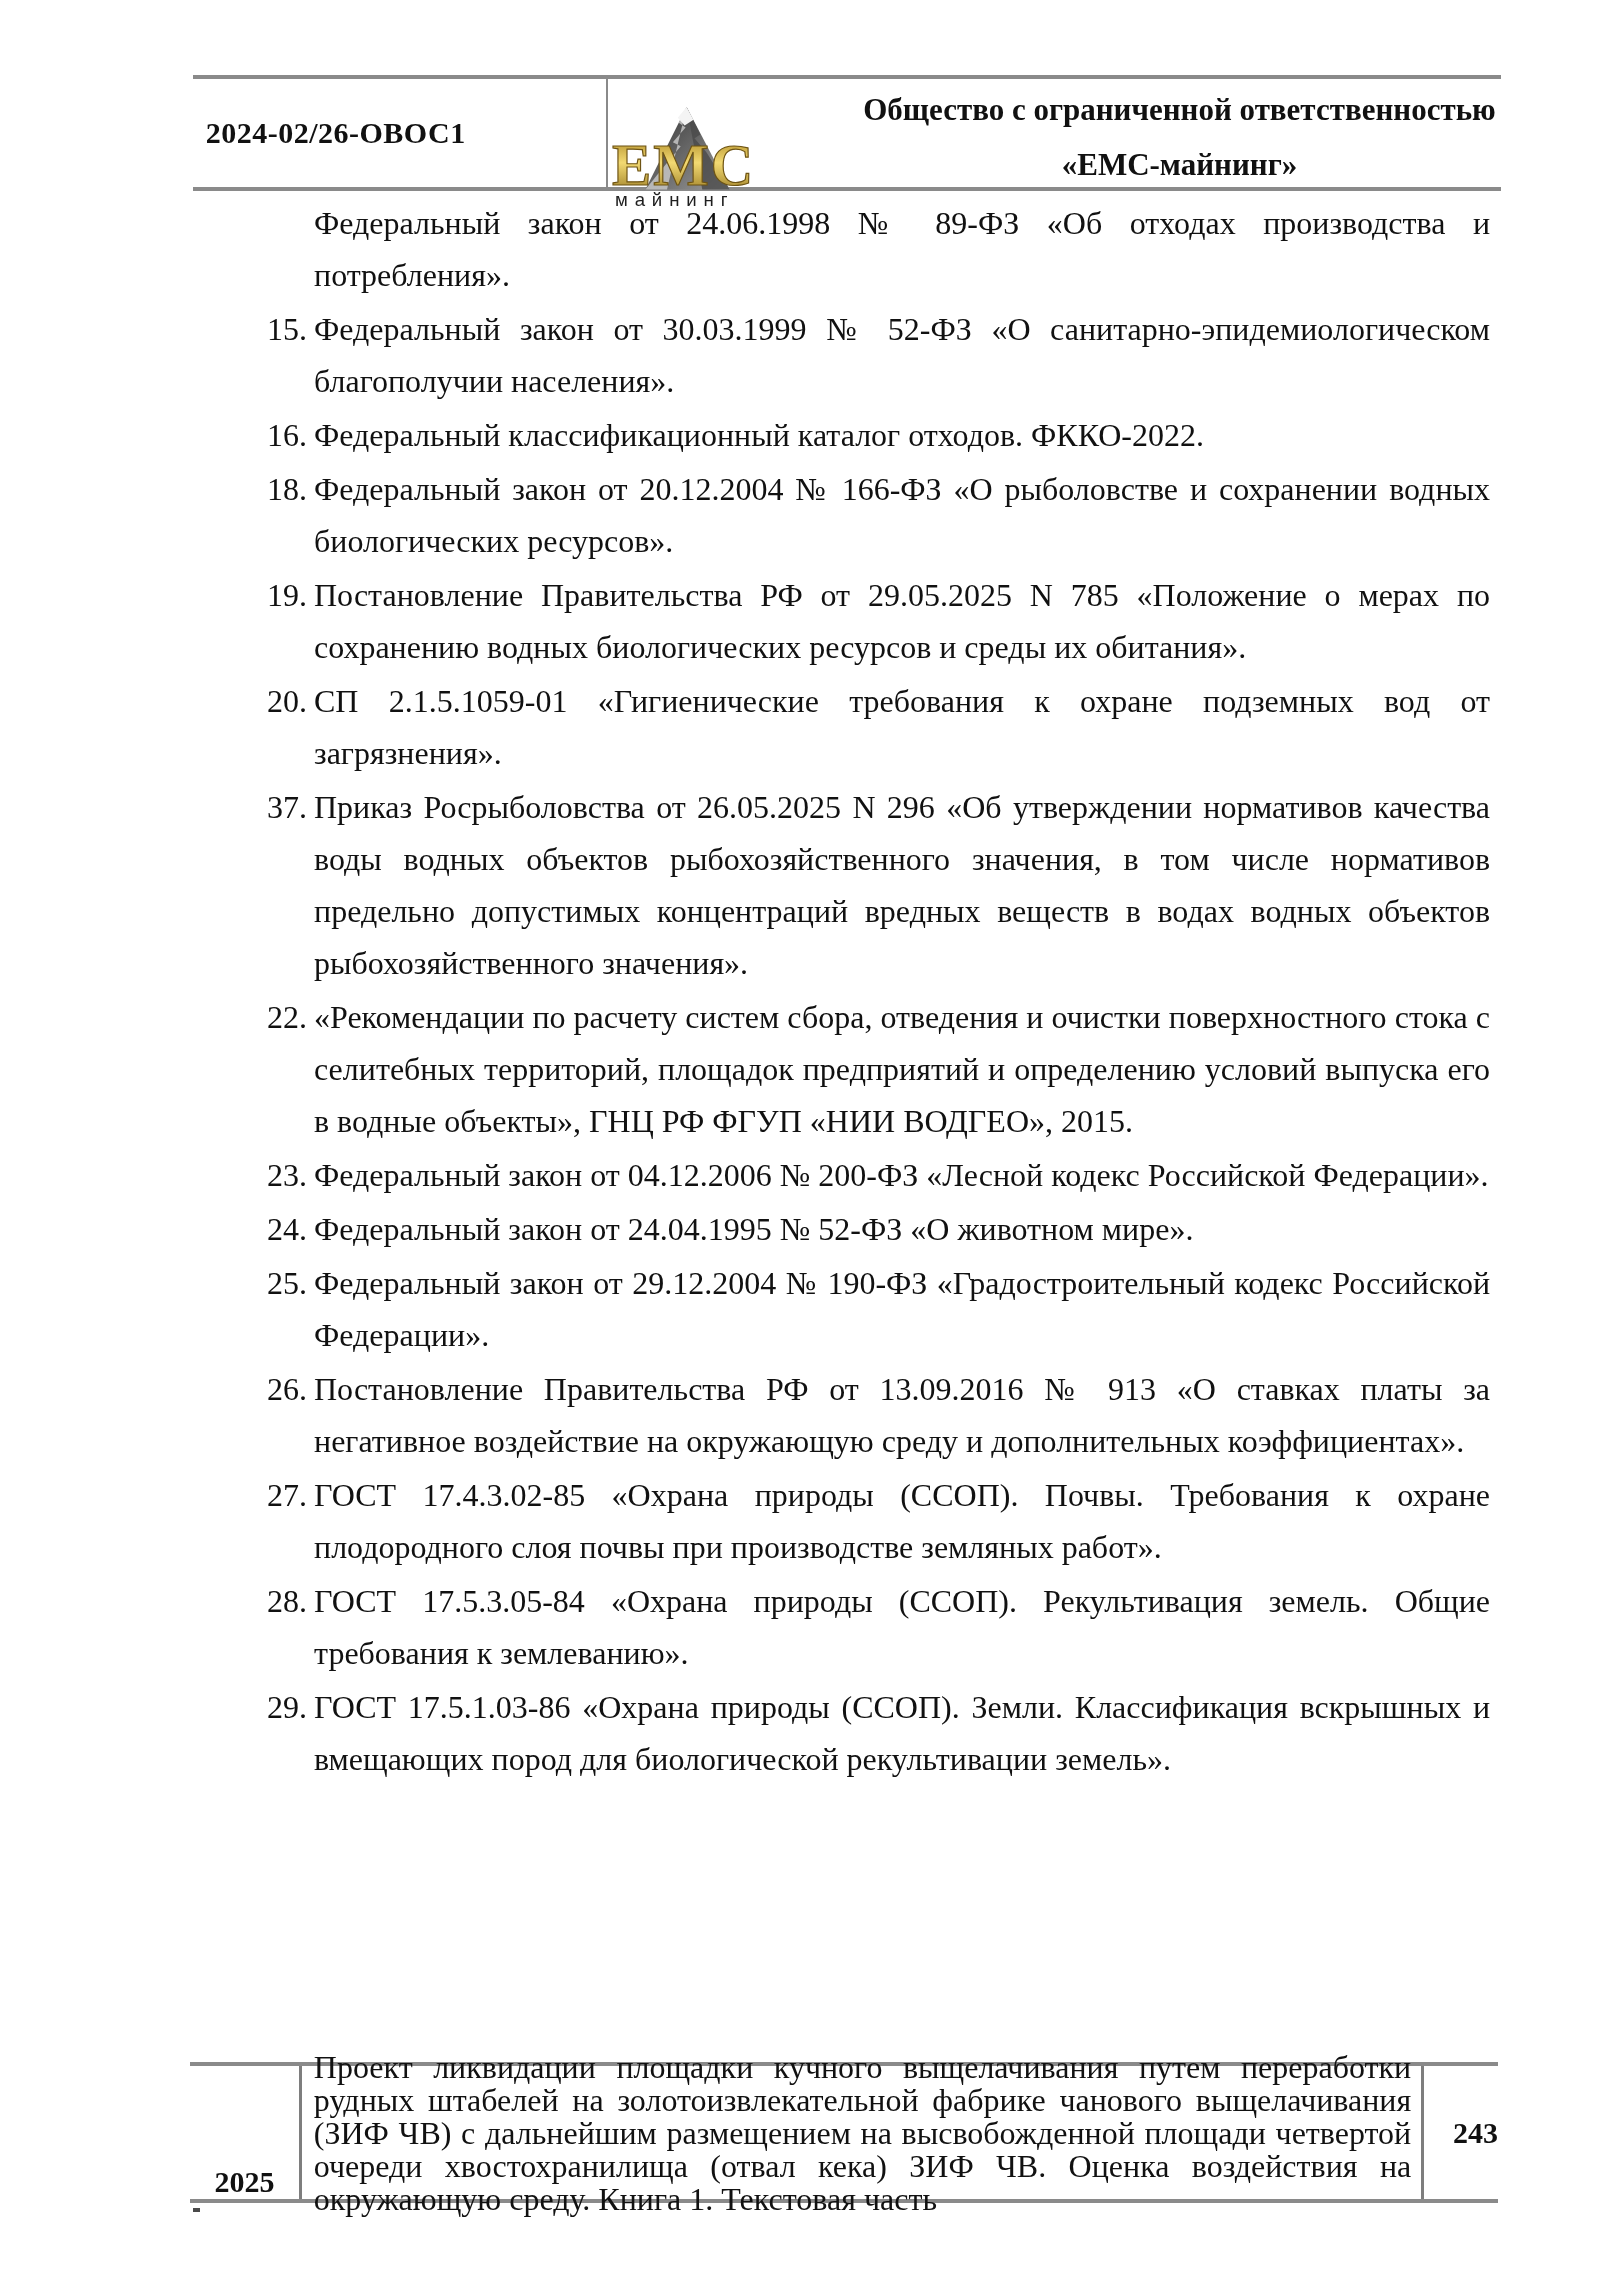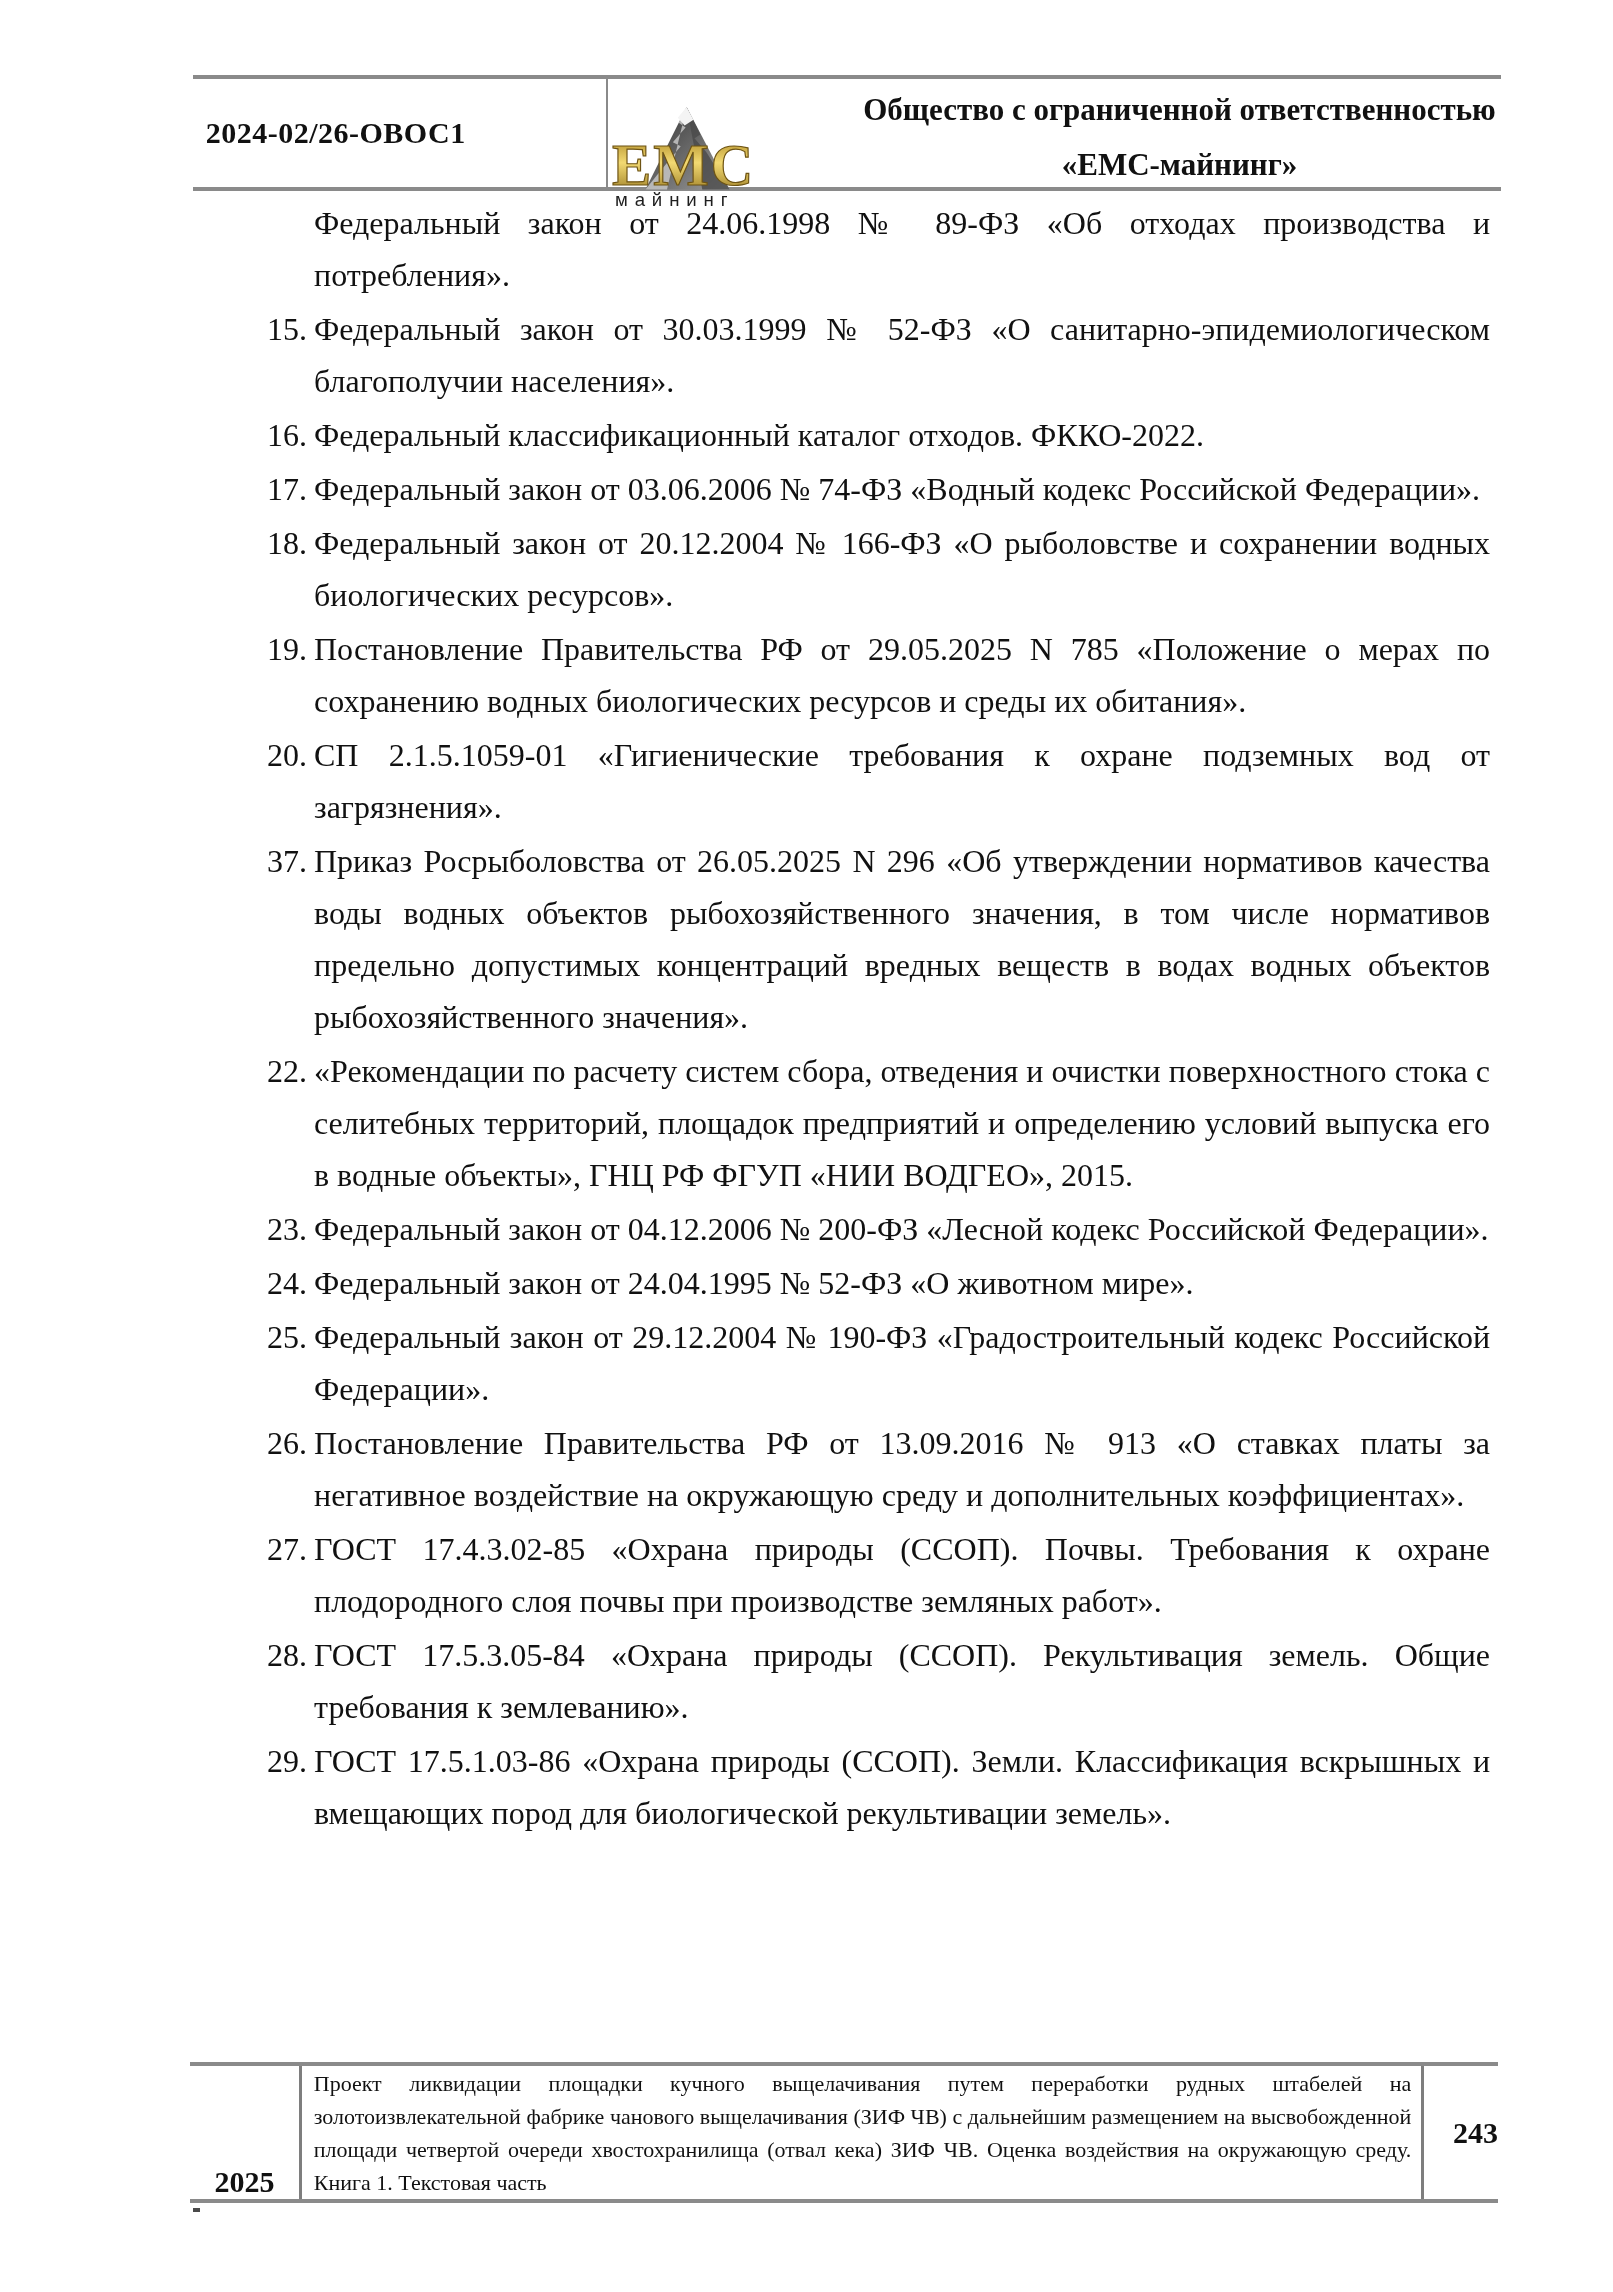--- a/index.html
+++ b/index.html
@@ -116,21 +116,21 @@
   }
   .footer-cell-text {
     flex: 1;
     border-right: 3.9px solid #7e7e7e;
     box-sizing: border-box;
     padding: 1px 9.8px 0 11.8px;
     display: flex;
     align-items: center;
   }
   .footer-project {
-    font-size: 22px;
+    font-size: 32px;
     line-height: 33px;
     text-align: justify;
   }
   .footer-cell-page {
     width: 74px;
     display: flex;
     align-items: center;
     justify-content: flex-end;
   }
 
@@ -176,21 +176,20 @@
     <div class="header-cell-company">
       <span class="company-line">Общество с ограниченной ответственностью</span>
       <span class="company-line">«ЕМС-майнинг»</span>
     </div>
   </div>
 
   <ol class="ref-list" id="ref-list">
       <li><span>Федеральный закон от 24.06.1998 №&nbsp;89-ФЗ «Об отходах производства и потребления».</span></li>
       <li><span class="num">15.</span><span>Федеральный закон от 30.03.1999 №&nbsp;52-ФЗ «О санитарно-эпидемиологическом благополучии населения».</span></li>
       <li><span class="num">16.</span><span>Федеральный классификационный каталог отходов. ФККО-2022.</span></li>
-      <li><span class="num">17.</span><span>Федеральный закон от 03.06.2006 №&nbsp;74-ФЗ «Водный кодекс Российской Федерации».</span></li>
       <li><span class="num">18.</span><span>Федеральный закон от 20.12.2004 №&nbsp;166-ФЗ «О рыболовстве и сохранении водных биологических ресурсов».</span></li>
       <li><span class="num">19.</span><span>Постановление Правительства РФ от 29.05.2025 N 785 «Положение о мерах по сохранению водных биологических ресурсов и среды их обитания».</span></li>
       <li><span class="num">20.</span><span>СП 2.1.5.1059-01 «Гигиенические требования к охране подземных вод от загрязнения».</span></li>
       <li><span class="num">37.</span><span>Приказ Росрыболовства от 26.05.2025 N 296 «Об утверждении нормативов качества воды водных объектов рыбохозяйственного значения, в том числе нормативов предельно допустимых концентраций вредных веществ в водах водных объектов рыбохозяйственного значения».</span></li>
       <li><span class="num">22.</span><span>«Рекомендации по расчету систем сбора, отведения и очистки поверхностного стока с селитебных территорий, площадок предприятий и определению условий выпуска его в водные объекты», ГНЦ РФ ФГУП «НИИ ВОДГЕО», 2015.</span></li>
       <li><span class="num">23.</span><span>Федеральный закон от 04.12.2006 №&nbsp;200-ФЗ «Лесной кодекс Российской Федерации».</span></li>
       <li><span class="num">24.</span><span>Федеральный закон от 24.04.1995 №&nbsp;52-ФЗ «О животном мире».</span></li>
       <li><span class="num">25.</span><span>Федеральный закон от 29.12.2004 №&nbsp;190-ФЗ «Градостроительный кодекс Российской Федерации».</span></li>
       <li><span class="num">26.</span><span>Постановление Правительства РФ от 13.09.2016 №&nbsp;913 «О ставках платы за негативное воздействие на окружающую среду и дополнительных коэффициентах».</span></li>
       <li><span class="num">27.</span><span>ГОСТ 17.4.3.02-85 «Охрана природы (ССОП). Почвы. Требования к охране плодородного слоя почвы при производстве земляных работ».</span></li>

